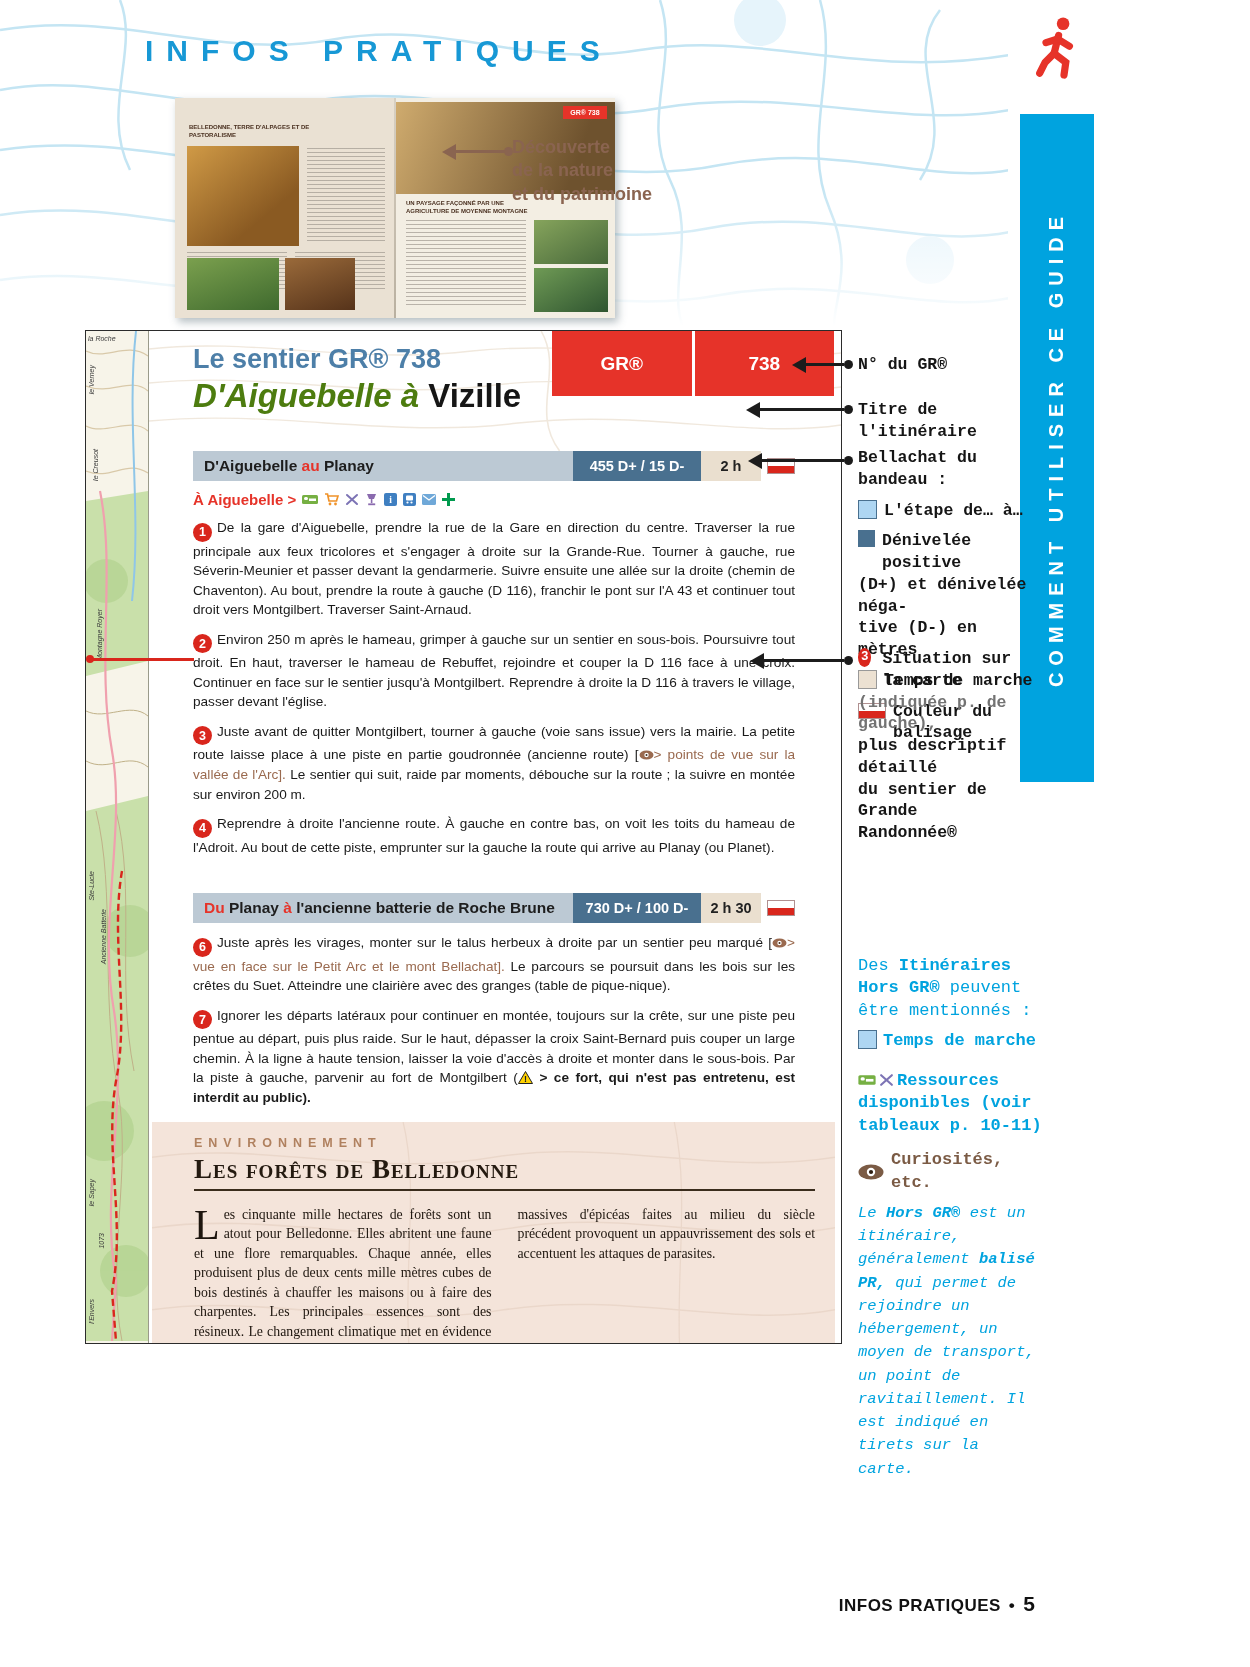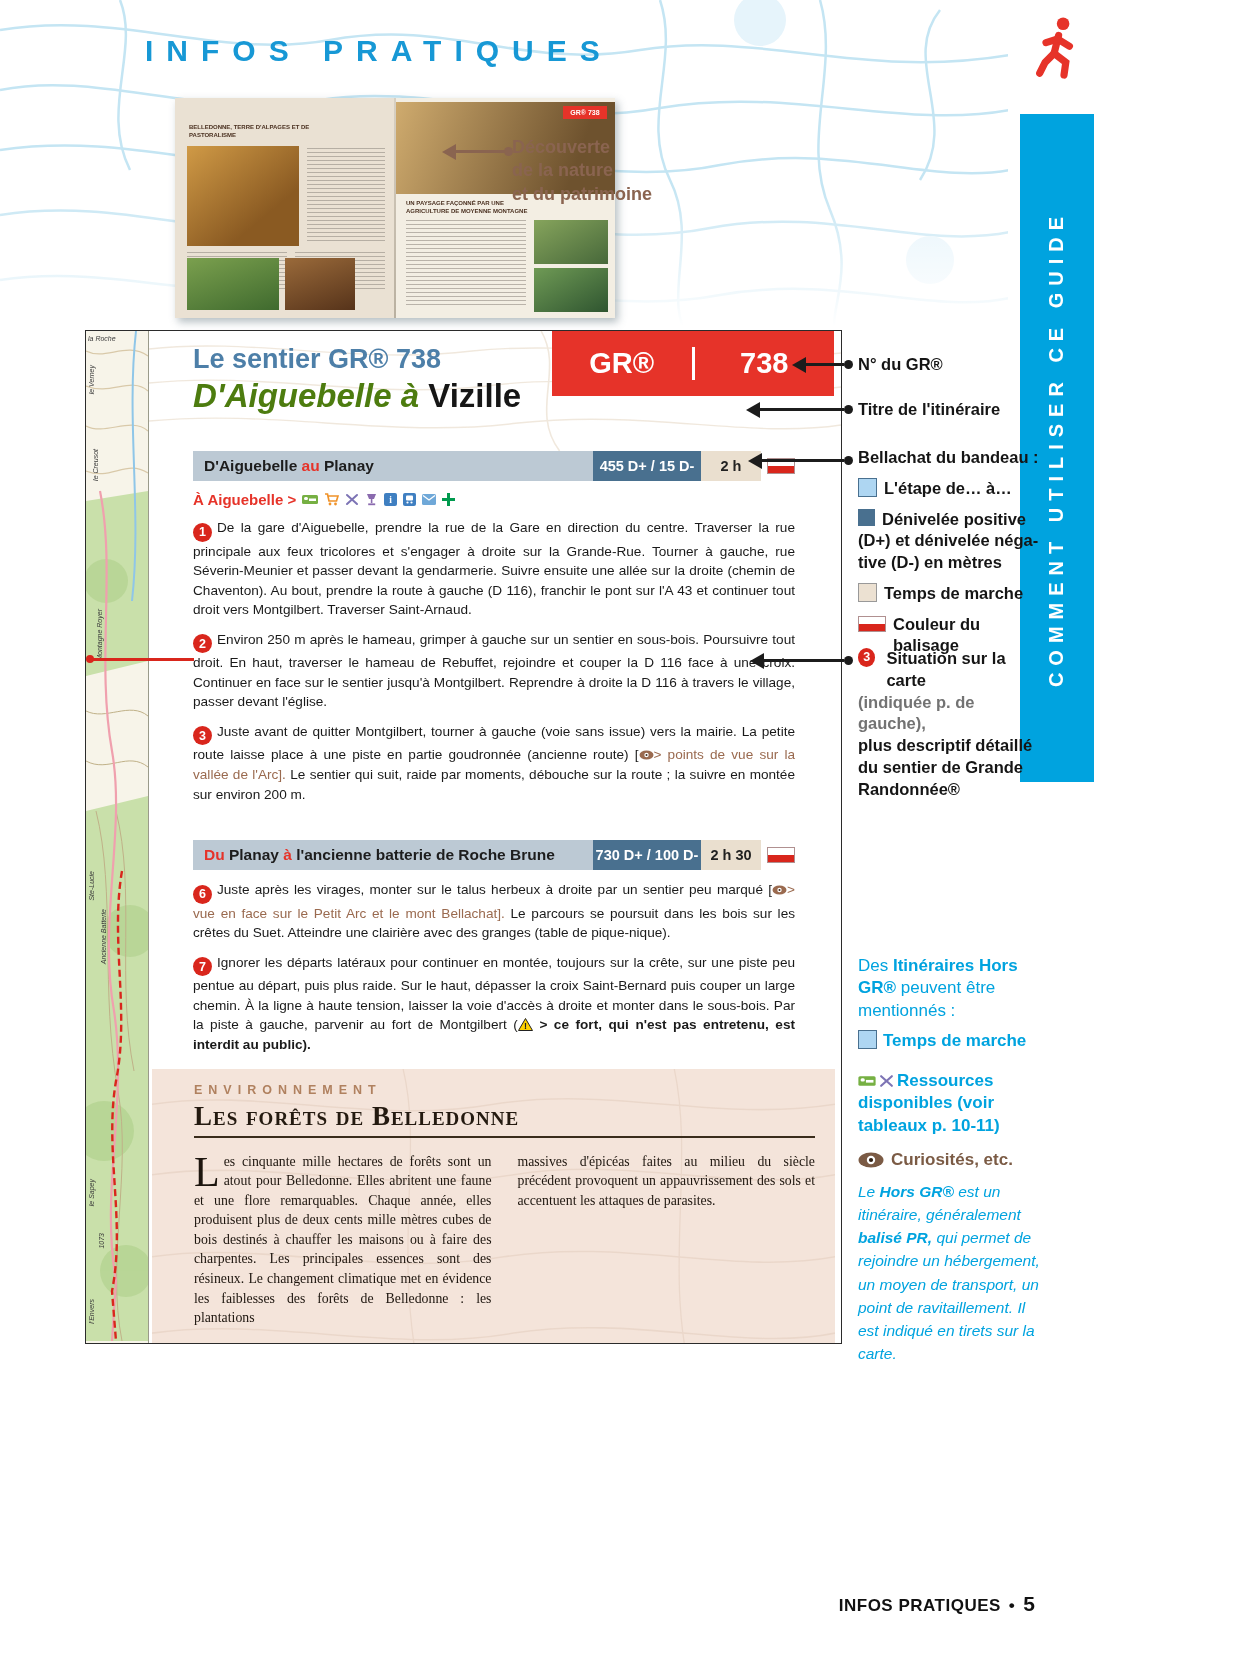--- a/index.html
+++ b/index.html
@@ -50,28 +50,28 @@
   .map-label{position:absolute;left:2px;font-size:7px;color:#3a3a3a;font-style:italic;
              writing-mode:vertical-rl;transform:rotate(180deg);white-space:nowrap;}
   .map-label.h{writing-mode:horizontal-tb;transform:none;}
   .pg-content{margin-left:63px;padding:0 46px 0 44px;position:relative;}
   .hdr-deco{position:absolute;left:0;top:0;width:100%;height:120px;opacity:.55;pointer-events:none;}
   .pg-header{position:relative;min-height:106px;padding-top:14px;}
   .pg-t1{font-size:27px;font-weight:bold;color:#4d7fa8;margin:0;line-height:1.1;}
   .pg-t2{font-size:33px;font-weight:bold;margin:2px 0 0 0;line-height:1.15;color:#161616;}
   .pg-t2 .red{color:#4d7c0f;font-style:italic;}
   .gr-badge{position:absolute;top:0;right:-39px;width:282px;height:65px;display:flex;background:#e63329;
-            color:#fff;font-weight:bold;font-size:29px;align-items:center;}
+            color:#fff;font-weight:bold;font-size:19px;}
   .gr-badge div{flex:1;display:flex;align-items:center;justify-content:center;}
   .gr-badge .cell2{border-left:3px solid #fff;}
   .sec-bar{display:flex;align-items:stretch;height:30px;font-weight:bold;}
   .sec-label{flex:1;background:#bcc9d4;display:flex;align-items:center;padding:0 11px;font-size:15.5px;color:#1d1d1d;gap:0;}
   .sec-label .red{color:#e63329;white-space:pre;}
   .sec-label .blk{white-space:pre;}
-  .sec-elev{width:108px;background:#49708f;color:#fff;display:flex;align-items:center;justify-content:center;font-size:14.5px;}
+  .sec-elev{width:128px;background:#49708f;color:#fff;display:flex;align-items:center;justify-content:center;font-size:14.5px;}
   .sec-time{width:60px;background:#eadfcf;display:flex;align-items:center;justify-content:center;font-size:14.5px;color:#222;}
   .balisage{width:26px;height:14px;align-self:center;margin-left:6px;border:1px solid #b09090;
             background:linear-gradient(#fff 0 48%,#d9261c 48% 100%);flex:none;}
   .access{margin-top:10px;color:#e63329;font-weight:bold;font-size:15px;display:flex;align-items:center;gap:4px;}
   .access .ic{display:inline-flex;margin-left:2px;}
   .step{margin:10px 0 0 0;font-size:13.6px;line-height:1.44;text-align:justify;}
   .num{display:inline-flex;width:19px;height:19px;border-radius:50%;background:#d9261c;color:#fff;
        font-weight:bold;font-size:12.5px;align-items:center;justify-content:center;margin-right:5px;
        vertical-align:-4px;letter-spacing:0;}
   .brown-t{color:#9a6a4f;}
@@ -86,21 +86,21 @@
              font-size:27px;color:#241a10;border-bottom:2px solid #3a2c1c;padding-bottom:4px;margin-top:4px;letter-spacing:1px;}
   .env-cols{position:relative;display:flex;gap:26px;margin-top:14px;font-family:"Liberation Serif",serif;
             font-size:13.8px;line-height:1.42;text-align:justify;color:#1d150e;}
   .env-col{flex:1;}
   .env-col p{margin:0 0 12px 0;}
   .dropcap{float:left;font-size:42px;line-height:.82;padding:3px 4px 0 0;font-family:"Liberation Serif",serif;}
   
   .red-line{position:absolute;left:88px;top:658px;width:106px;height:2.5px;background:#d9261c;}
   .red-line::before{content:"";position:absolute;left:-2px;top:-3px;width:8px;height:8px;border-radius:50%;background:#d9261c;}
   
-  .ann{position:absolute;left:858px;width:168px;font-weight:bold;font-size:16.5px;color:#151515;line-height:1.32;}
+  .ann{position:absolute;left:858px;width:168px;font-weight:bold;font-size:16.5px;color:#151515;line-height:1.32;font-family:Liberation Mono, monospace;}
   .leg-row{display:flex;gap:7px;margin-top:9px;align-items:flex-start;}
   .sw{width:17px;height:17px;flex:none;margin-top:0;}
   .sw-etape{background:#aed6f2;border:1px solid #49708f;}
   .sw-deniv{background:#49708f;}
   .sw-time{background:#ece1d2;border:1px solid #999;}
   .sw-bal{width:26px;height:14px;border:1px solid #b09090;background:linear-gradient(#fff 0 48%,#d9261c 48% 100%);flex:none;margin-top:2px;}
   .sit-row{display:flex;gap:6px;align-items:flex-start;}
   .ann .red{color:#737373;}
   .hors{color:#00a3df;font-size:17px;width:186px;font-weight:normal;}
   .hors b{font-weight:bold;}
@@ -311,20 +311,21 @@
           </span>
       </div>
 
       <p class="step"><span class="num">1</span><span>De la gare d'Aiguebelle, prendre la rue de la Gare en direction du centre. Traverser la rue principale aux feux tricolores et s'engager à droite sur la Grande-Rue. Tourner à gauche, rue Séverin-Meunier et passer devant la gendarmerie. Suivre ensuite une allée sur la droite (chemin de Chaventon). Au bout, prendre la route à gauche (D 116), franchir le pont sur l'A 43 et continuer tout droit vers Montgilbert. Traverser Saint-Arnaud.</span></p>
       <p class="step"><span class="num">2</span><span>Environ 250 m après le hameau, grimper à gauche sur un sentier en sous-bois. Poursuivre tout droit. En haut, traverser le hameau de Rebuffet, rejoindre et couper la D 116 face à une croix. Continuer en face sur le sentier jusqu'à Montgilbert. Reprendre à droite la D 116 à travers le village, passer devant l'église.</span></p>
       <p class="step"><span class="num">3</span><span>Juste avant de quitter Montgilbert, tourner à gauche (voie sans issue) vers la mairie. La petite route laisse place à une piste en partie goudronnée (ancienne route) [</span><span class="ic"><svg width="15" height="10" viewBox="0 0 15 10" style="display:inline;vertical-align:-1px;">
               <ellipse cx="7.5" cy="5" rx="7" ry="4.6" fill="#9a6a4f"></ellipse>
               <circle cx="7.5" cy="5" r="2.2" fill="#fff"></circle>
               <circle cx="7.5" cy="5" r="1" fill="#402a1a"></circle>
             </svg></span><span class="brown-t">&gt; points de vue sur la vallée de l'Arc].</span><span> Le sentier qui suit, raide par moments, débouche sur la route ; la suivre en montée sur environ 200 m.</span></p>
+      <p class="step"><span class="num">4</span><span>Reprendre à droite l'ancienne route. À gauche en contre bas, on voit les toits du hameau de l'Adroit. Au bout de cette piste, emprunter sur la gauche la route qui arrive au Planay (ou Planet).</span></p>
 
       <div class="sec-bar gap-l">
         <div class="sec-label">
             <span class="red">Du </span>
             <span class="blk">Planay</span>
             <span class="red"> à </span>
             <span class="blk">l'ancienne batterie de Roche Brune</span>
           </div>
         <div class="sec-elev">730 D+ / 100 D-</div>
         <div class="sec-time">2 h 30</div>

